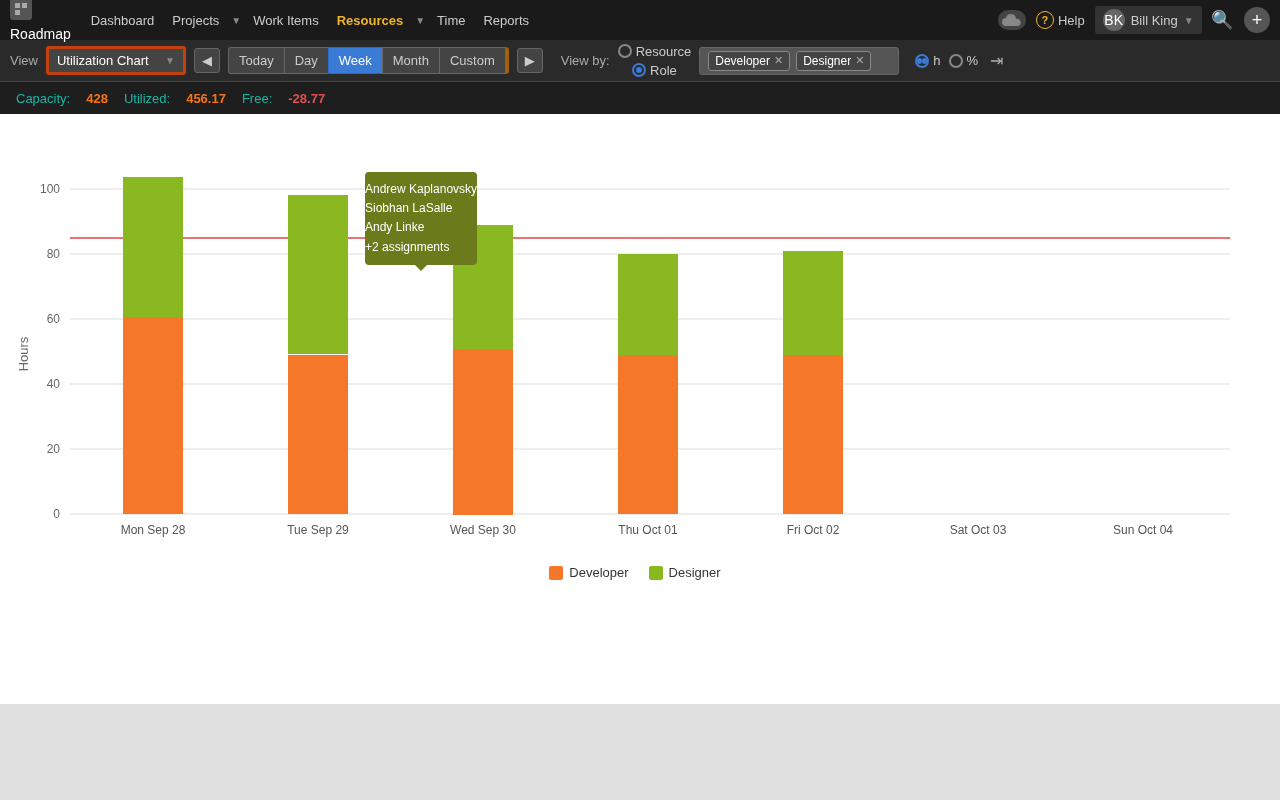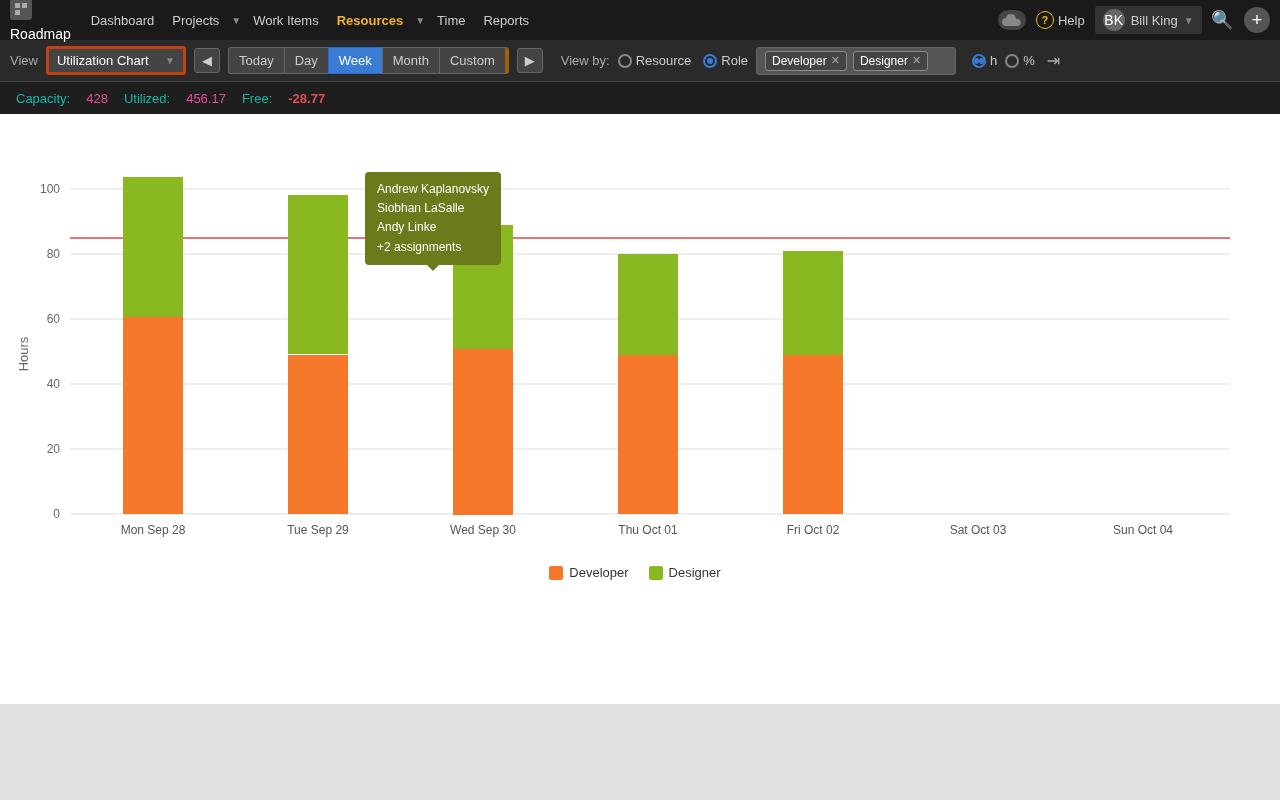--- a/index.html
+++ b/index.html
@@ -51,21 +51,21 @@
       background: #444; border: 1px solid #666; color: #ccc; border-radius: 3px; padding: 4px 7px; cursor: pointer; font-size: 13px; display: flex; align-items: center;
     }
     .period-group { display: flex; align-items: center; gap: 0; }
     .period-btn {
       background: #444; border: 1px solid #666; color: #ccc; padding: 5px 10px; cursor: pointer; font-size: 13px; border-right: none;
     }
     .period-btn:first-child { border-radius: 3px 0 0 3px; }
     .period-btn:last-child { border-radius: 0 3px 3px 0; border-right: 4px solid #a16207; text-align: center; }
     .period-btn.active { background: #3a7bd5; color: #fff; border-color: #2a6bc5; }
     .viewby-label { color: #aaa; font-size: 13px; margin-left: 10px; }
-    .radio-group { display: flex; align-items: center; gap: 12px; }
+    .radio-group { display: flex; align-items: center; gap: 4px; flex-direction: column; }
     .radio-item { display: flex; align-items: center; gap: 4px; color: #ccc; font-size: 13px; cursor: pointer; }
     .radio-dot { width: 14px; height: 14px; border-radius: 50%; border: 2px solid #888; display: flex; align-items: center; justify-content: center; }
     .radio-dot.selected { border-color: #3a7bd5; }
     .radio-dot.selected::after { content: ''; width: 6px; height: 6px; border-radius: 50%; background: #3a7bd5; }
     .filter-tags { display: flex; align-items: center; gap: 6px; background: #555; border: 1px solid #666; border-radius: 3px; padding: 3px 8px; min-width: 200px; }
     .filter-tag { background: #444; border: 1px solid #888; border-radius: 3px; padding: 2px 6px; color: #fff; font-size: 12px; display: flex; align-items: center; gap: 4px; }
     .filter-tag-x { color: #aaa; cursor: pointer; font-size: 11px; }
     .unit-toggle { display: flex; align-items: center; gap: 8px; margin-left: 8px; }
     .unit-item { display: flex; align-items: center; gap: 4px; color: #ccc; font-size: 13px; cursor: pointer; }
     .export-btn { margin-left: 4px; color: #aaa; font-size: 16px; cursor: pointer; }
@@ -75,37 +75,37 @@
       background: #1e1e1e;
       height: 32px;
       display: flex;
       align-items: center;
       padding: 0 16px;
       gap: 16px;
       color: #aaa;
       font-size: 13px;
     }
     .cap-label { color: #14b8a6; }
-    .cap-value-orange { color: #ec4899; font-weight: normal; }
+    .cap-value-orange { color: #f97316; font-weight: bold; }
     .cap-value-red { color: #e05050; font-weight: bold; }
 
     
     .chart-area {
       background: #fff;
       margin: 0;
       padding: 20px 20px 20px 10px;
       position: relative;
     }
 
     
     .tooltip {
       position: absolute;
       background: #6b7a1a;
       color: #fff;
-      padding: 8px 12px;
+      padding: 8px 0;
       border-radius: 4px;
       font-size: 12px;
       line-height: 1.6;
       z-index: 10;
       top: 38px;
       left: 355px;
     }
     .tooltip::after {
       content: '';
       position: absolute;

